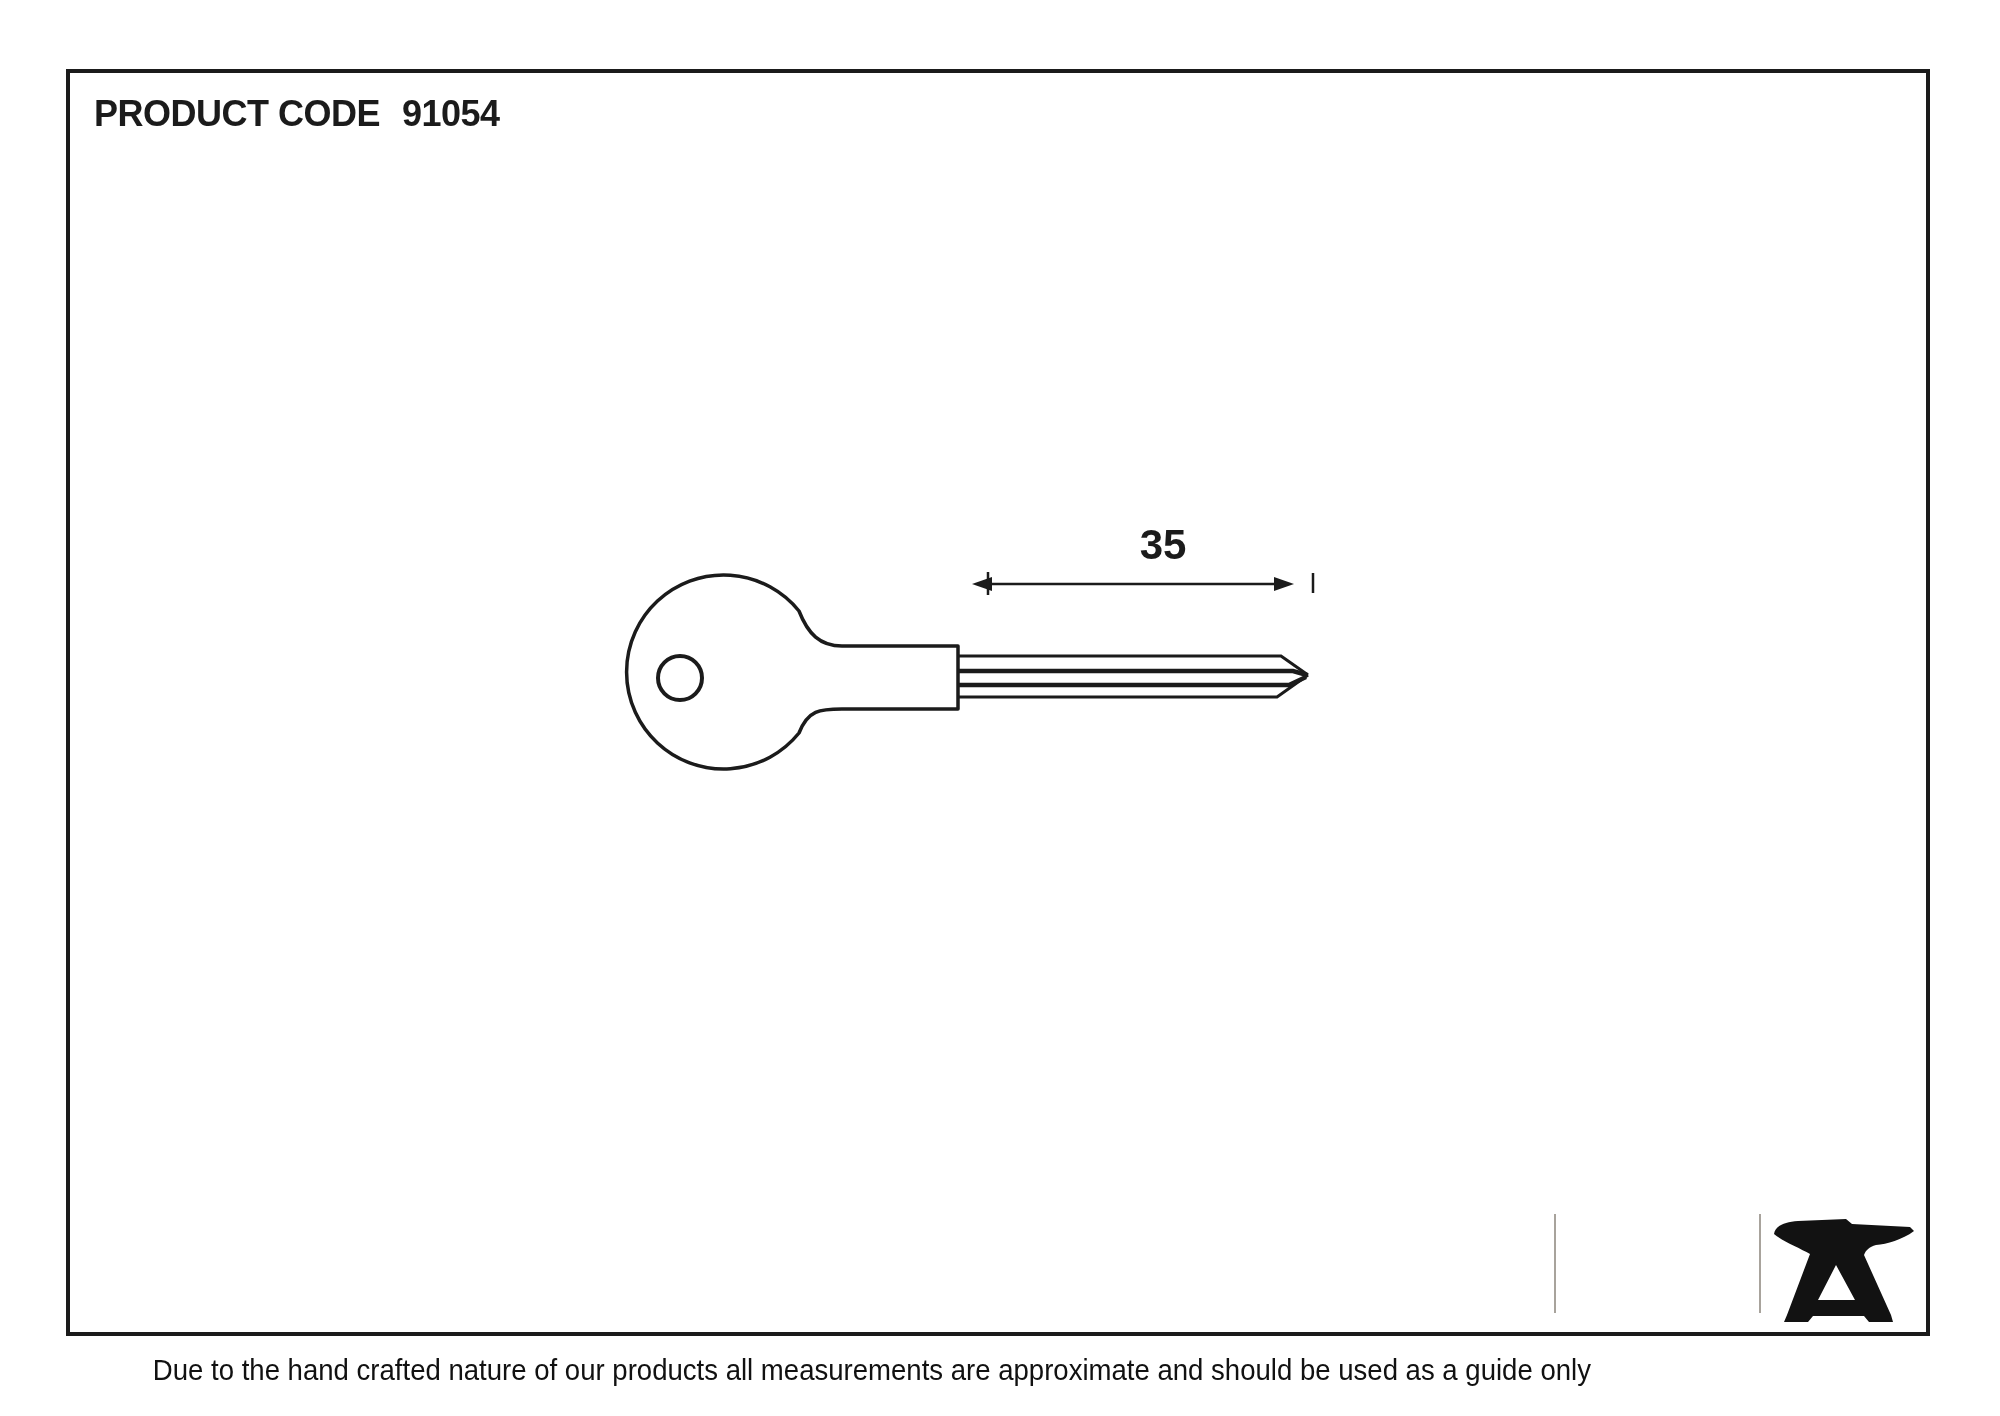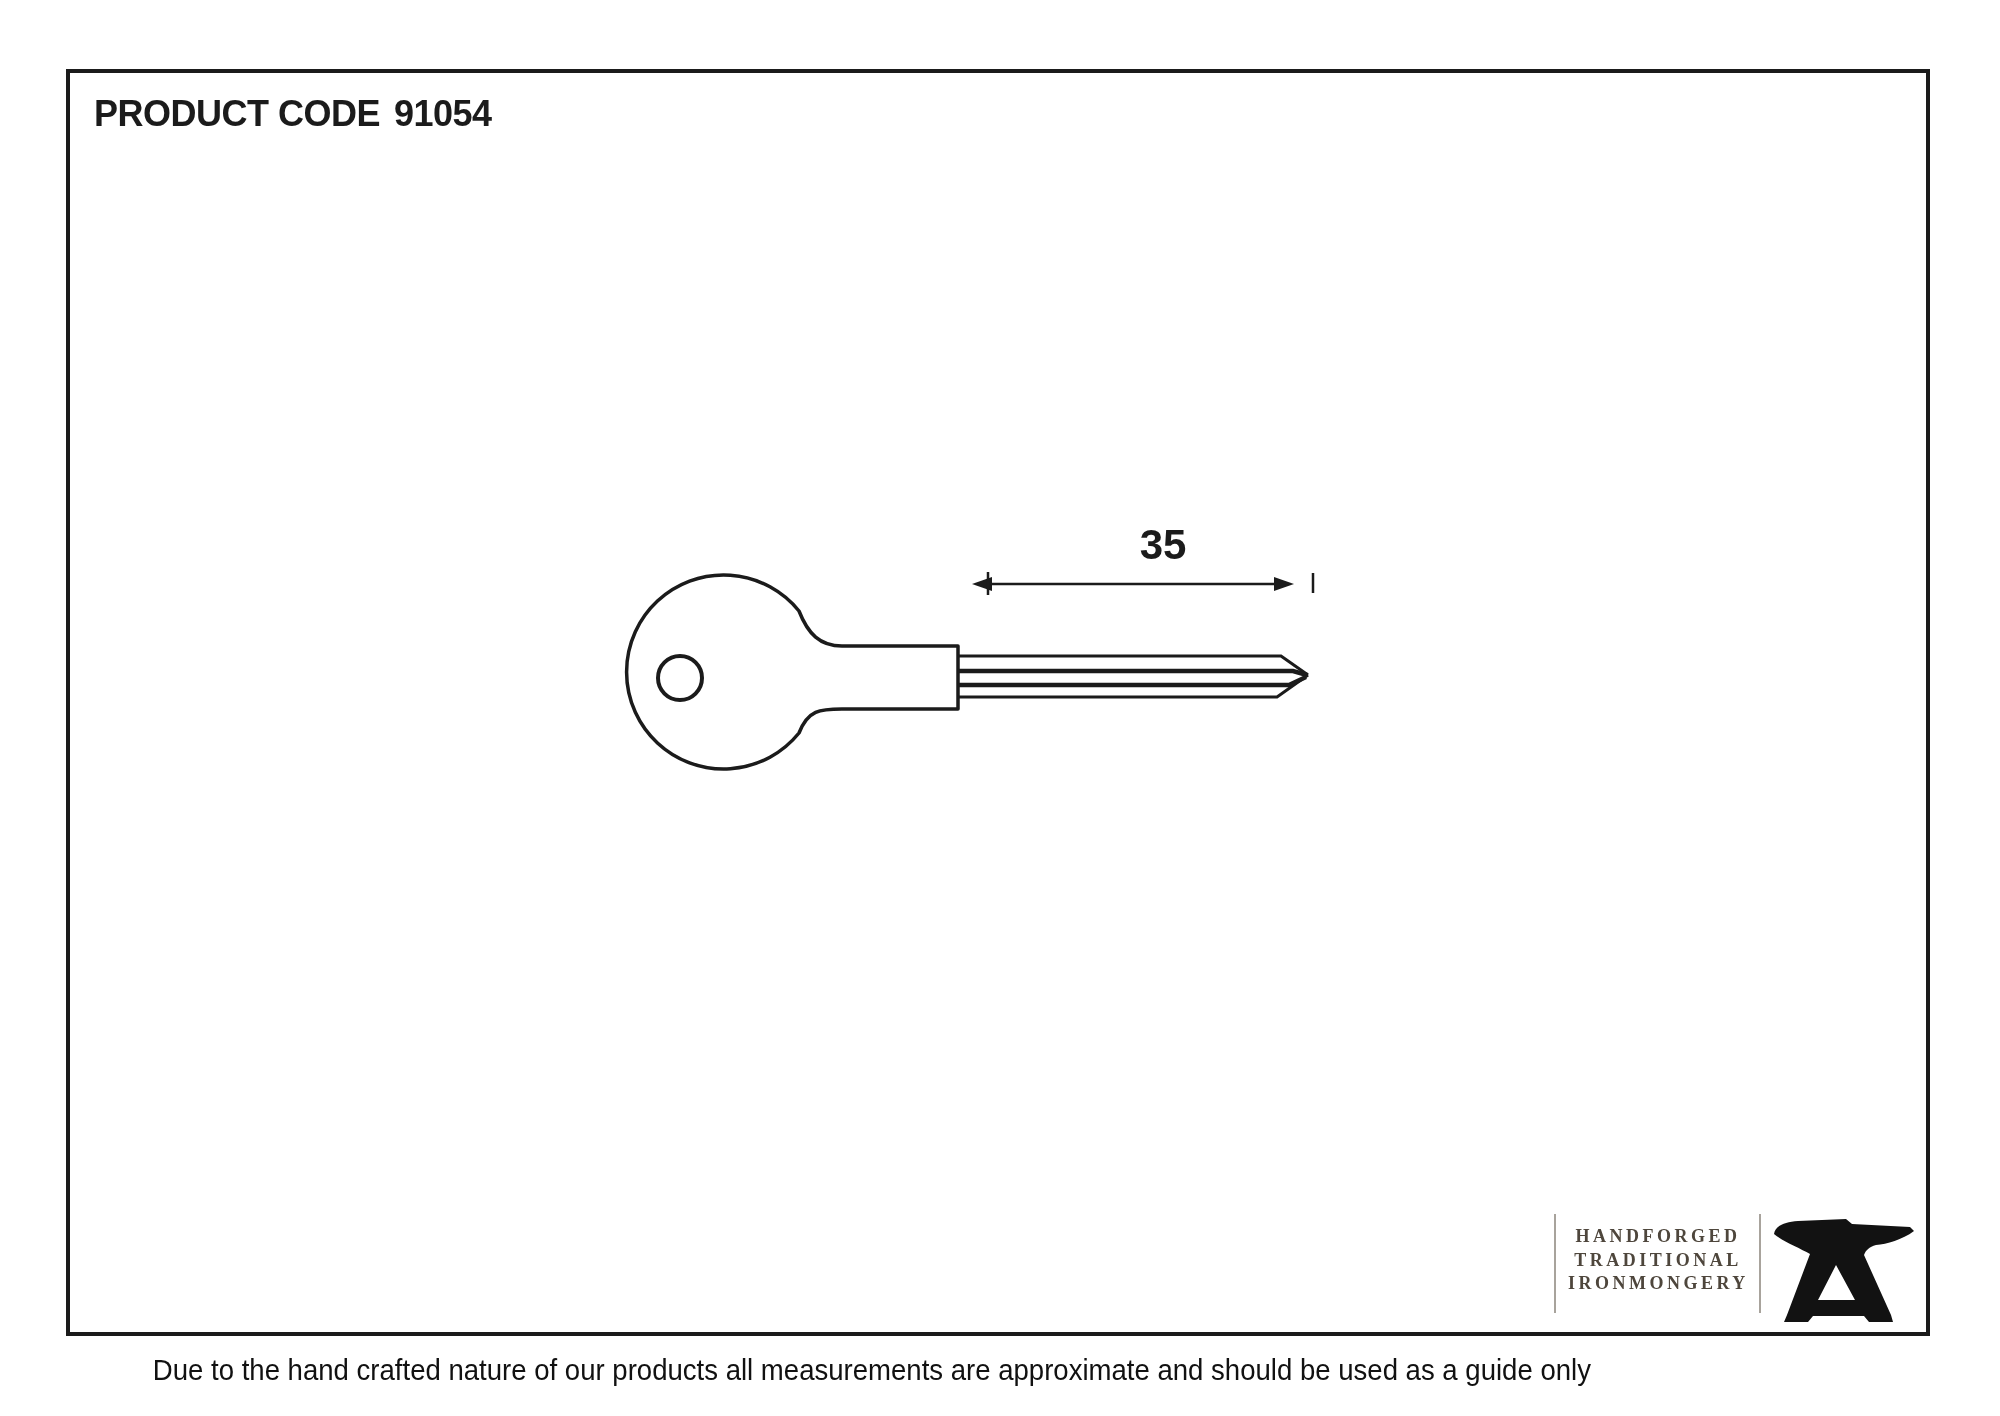--- a/index.html
+++ b/index.html
@@ -2,21 +2,21 @@
 <html><head>
 <meta charset="utf-8">
 <style>
   html,body{margin:0;padding:0;background:#fff;}
   .page{position:relative;width:2000px;height:1416px;background:#ffffff;overflow:hidden;
         font-family:"Liberation Sans",sans-serif;color:#1b1b1b;}
   .frame{position:absolute;left:66px;top:69px;width:1864px;height:1267px;
          border:4px solid #1b1b1b;box-sizing:border-box;background:#ffffff;}
   .product-code{position:absolute;left:94px;top:93px;font-size:36px;font-weight:700;
                 letter-spacing:-0.5px;white-space:nowrap;}
-  .product-code .code-value{margin-left:14px;}
+  .product-code .code-value{margin-left:22px;}
   .drawing-svg{position:absolute;left:560px;top:500px;}
   .brand{position:absolute;left:1550px;top:1212px;width:365px;height:110px;}
   .brand-bar{position:absolute;top:2px;width:2px;height:99px;background:#a8a39c;}
   .brand-bar.left{left:4px;}
   .brand-bar.right{left:209px;}
   .brand-text{position:absolute;left:18px;top:13px;width:180px;text-align:center;
               font-family:"Liberation Serif",serif;font-weight:700;font-size:18px;
               line-height:23.5px;letter-spacing:3.5px;color:#4e463c;white-space:nowrap;}
   .brand-mark{position:absolute;left:218px;top:0px;}
   .footer-note{position:absolute;left:0;top:1354px;width:1744px;text-align:center;}
@@ -48,25 +48,20 @@
     <line x1="978" y1="584" x2="1288" y2="584" stroke="#1b1b1b" stroke-width="2.5"></line>
     <polygon points="972,584 992,577 992,591" fill="#1b1b1b"></polygon>
     <polygon points="1294,584 1274,577 1274,591" fill="#1b1b1b"></polygon>
     <line x1="988" y1="572" x2="988" y2="595" stroke="#1b1b1b" stroke-width="2.5"></line>
     <line x1="1313" y1="573" x2="1313" y2="593" stroke="#1b1b1b" stroke-width="2.5"></line>
     <text x="1163" y="559" text-anchor="middle" font-family="Liberation Sans, sans-serif" font-size="42" font-weight="700" fill="#1b1b1b">35</text>
   </svg>
 
   <div class="brand">
     <div class="brand-bar left"></div>
-    <div class="brand-text">
-      <div>HANDFORGED</div>
-      <div>TRADITIONAL</div>
-      <div>IRONMONGERY</div>
-    </div>
     <div class="brand-bar right"></div>
     <svg class="brand-mark" width="147" height="112" viewBox="0 0 147 112">
       <path fill="#121212" fill-rule="evenodd" d="M 6,22 C 7,14 16,10 30,9 L 78,7 L 84,12 L 142,15 L 146,19
                C 134,28 119,32 108,33 C 101,35 98,38 96,43
                L 123,103 L 125,110 L 101,110 L 96,104 L 45,104 L 40,110 L 16,110
                L 19,103 L 42,42 C 32,36 16,30 6,22 Z
                M 68,53 L 87,88 L 50,88 Z"></path>
     </svg>
   </div>
 

